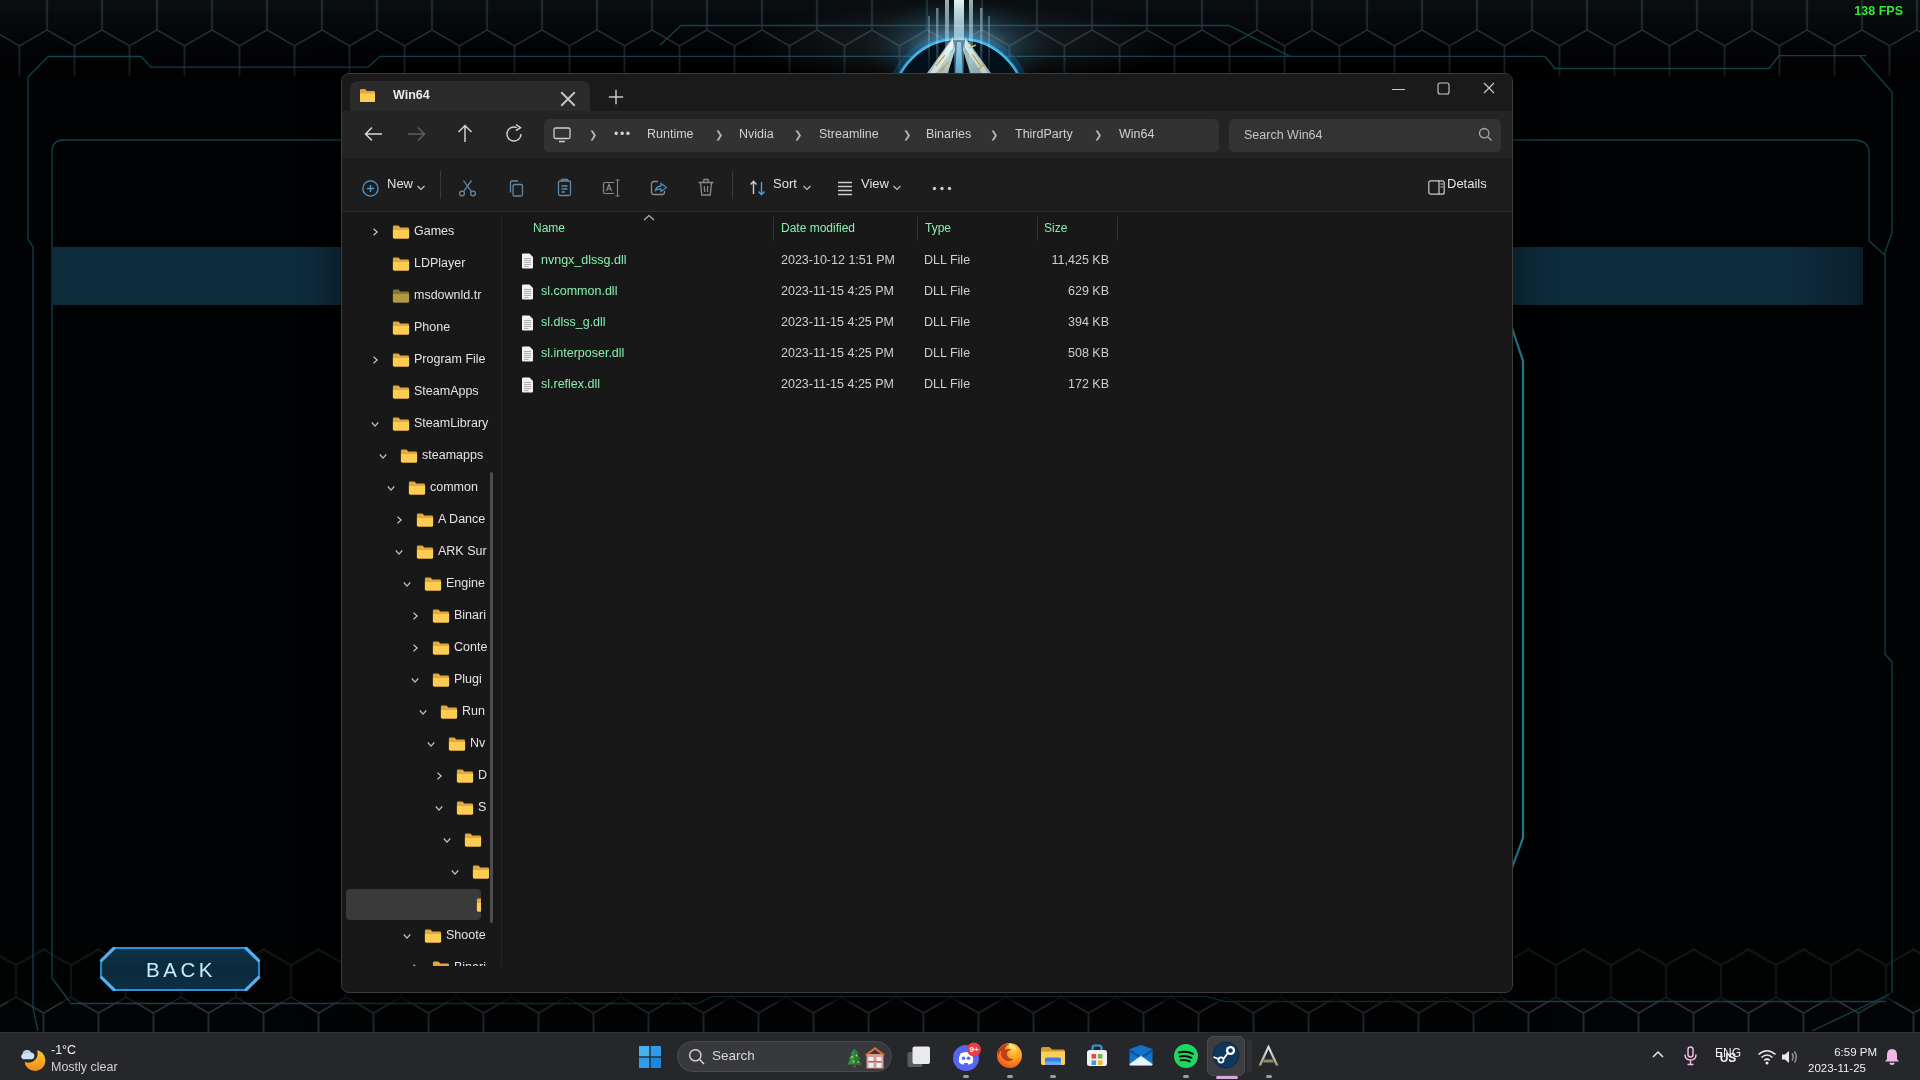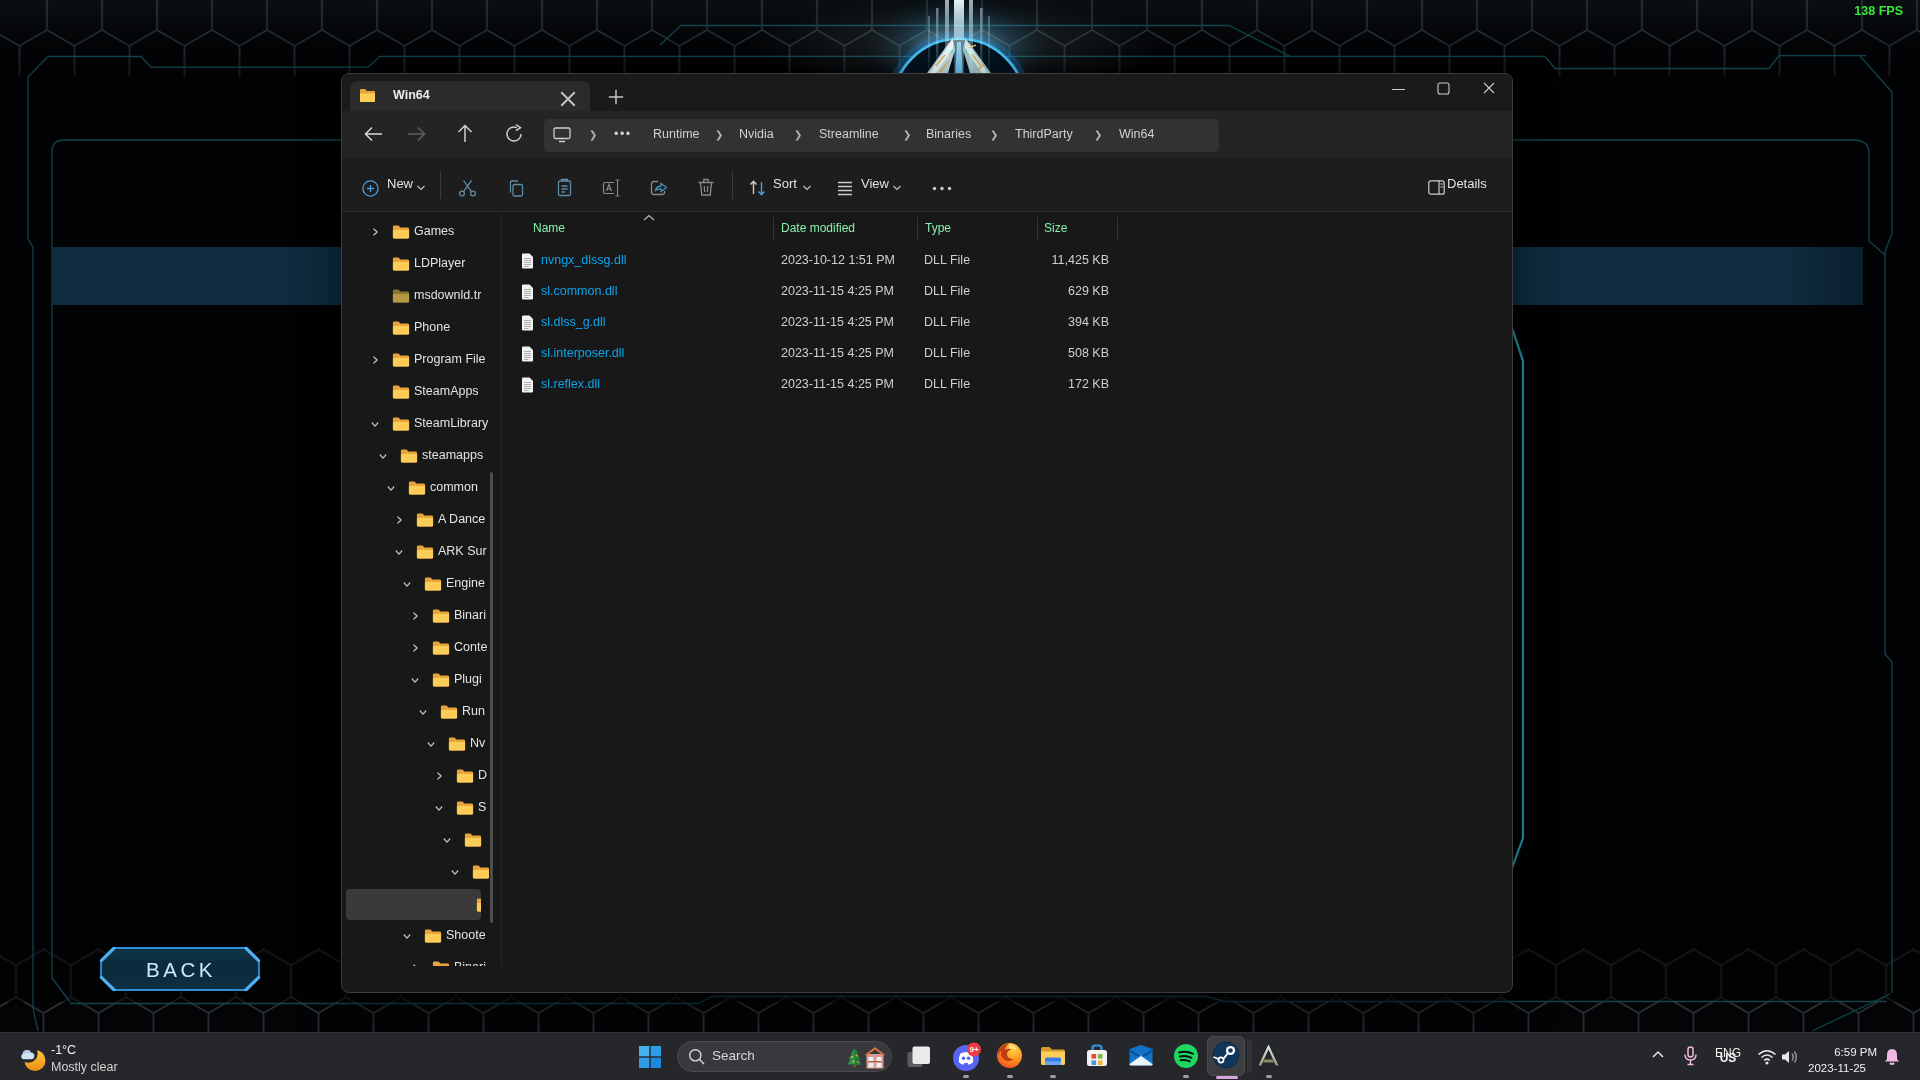--- a/index.html
+++ b/index.html
@@ -40,21 +40,21 @@
     overflow:hidden; }
   .trow { position:absolute; left:0; width:147px; height:32px; overflow:hidden; }
   .trow .lbl { position:absolute; top:8px; font-size:12.5px; color:#e3e3e3; white-space:nowrap; }
   #panediv { position:absolute; left:159px; top:139px; width:1px; height:753px; background:#232323; }
 
   
   #filepane { position:absolute; left:160px; top:139px; width:1011px; height:753px; background:#181818; }
   .hdr { position:absolute; top:4px; font-size:12px; color:#86efac; }
   .hdiv { position:absolute; top:4px; width:1px; height:24px; background:#333333; }
   .frow { position:absolute; left:0; width:100%; height:31px; }
-  .fname { position:absolute; left:39px; top:7px; font-size:12.5px; color:#0ea5e9; }
+  .fname { position:absolute; left:39px; top:7px; font-size:12.5px; color:#86efac; }
   .fdate { position:absolute; left:279px; top:7px; font-size:12.5px; color:#cfcfcf; }
   .ftype { position:absolute; left:422px; top:7px; font-size:12.5px; color:#cfcfcf; }
   .fsize { position:absolute; left:459px; top:7px; width:148px; text-align:right; font-size:12.5px; color:#cfcfcf; }
 
   #statusbar { position:absolute; left:0; top:892px; width:100%; height:28px; background:#1b1b1b;
     border-top:1px solid #2a2a2a; }
   #statusbar .sitems { position:absolute; left:15px; top:8px; font-size:12px; color:#cfcfcf; }
 
   
   #taskbar { position:absolute; left:0; top:1032px; width:1920px; height:48px; background:#26272a;
@@ -210,31 +210,38 @@
       <svg class="navbtn" style="left:158px" viewBox="0 0 28 28">
         <path d="M21 14 A7 7 0 1 1 16.8 7.6 M16 4.5 L20.5 7.8 L16 10.5" stroke="#d0d0d0" stroke-width="1.5" fill="none"></path>
       </svg>
       <div id="crumbbox">
         <svg style="position:absolute;left:8px;top:6px" width="20" height="19" viewBox="0 0 20 19">
           <rect x="2" y="3" width="16" height="10.5" rx="1.5" fill="none" stroke="#cfcfcf" stroke-width="1.3"></rect>
           <path d="M7 16.5 L13 16.5" stroke="#cfcfcf" stroke-width="1.3"></path>
         </svg>
         <span class="crumb csep" style="left:45px">❯</span>
         <span class="crumb" style="left:70px;letter-spacing:1.5px">•••</span>
-        <span class="crumb" style="left:109px">Runtime</span>
+        <span class="crumb" style="left:103px">Runtime</span>
         <span class="crumb csep" style="left:171px">❯</span>
         <span class="crumb" style="left:195px">Nvidia</span>
         <span class="crumb csep" style="left:250px">❯</span>
         <span class="crumb" style="left:275px">Streamline</span>
         <span class="crumb csep" style="left:359px">❯</span>
         <span class="crumb" style="left:382px">Binaries</span>
         <span class="crumb csep" style="left:446px">❯</span>
         <span class="crumb" style="left:471px">ThirdParty</span>
         <span class="crumb csep" style="left:550px">❯</span>
         <span class="crumb" style="left:575px">Win64</span>
+      </div>
+      <div id="searchbox">
+        <span style="position:absolute;left:15px">Search Win64</span>
+        <svg style="position:absolute;left:249px;top:8px" width="15" height="15" viewBox="0 0 15 15">
+          <circle cx="6.2" cy="6.2" r="4.7" fill="none" stroke="#aaaaaa" stroke-width="1.3"></circle>
+          <path d="M9.8 9.8 L13.5 13.5" stroke="#aaaaaa" stroke-width="1.3"></path>
+        </svg>
       </div>
     </div>
 
     <div id="toolbar">
       <svg style="position:absolute;left:20px;top:22px" width="17" height="17" viewBox="0 0 17 17">
         <circle cx="8.5" cy="8.5" r="7.6" fill="none" stroke="#4a9ede" stroke-width="1.3"></circle>
         <path d="M8.5 5 L8.5 12 M5 8.5 L12 8.5" stroke="#4a9ede" stroke-width="1.3"></path>
       </svg>
       <span class="tbtxt" style="left:45px">New</span>
       <svg style="position:absolute;left:74px;top:25px" width="10" height="10" viewBox="0 0 10 10">

